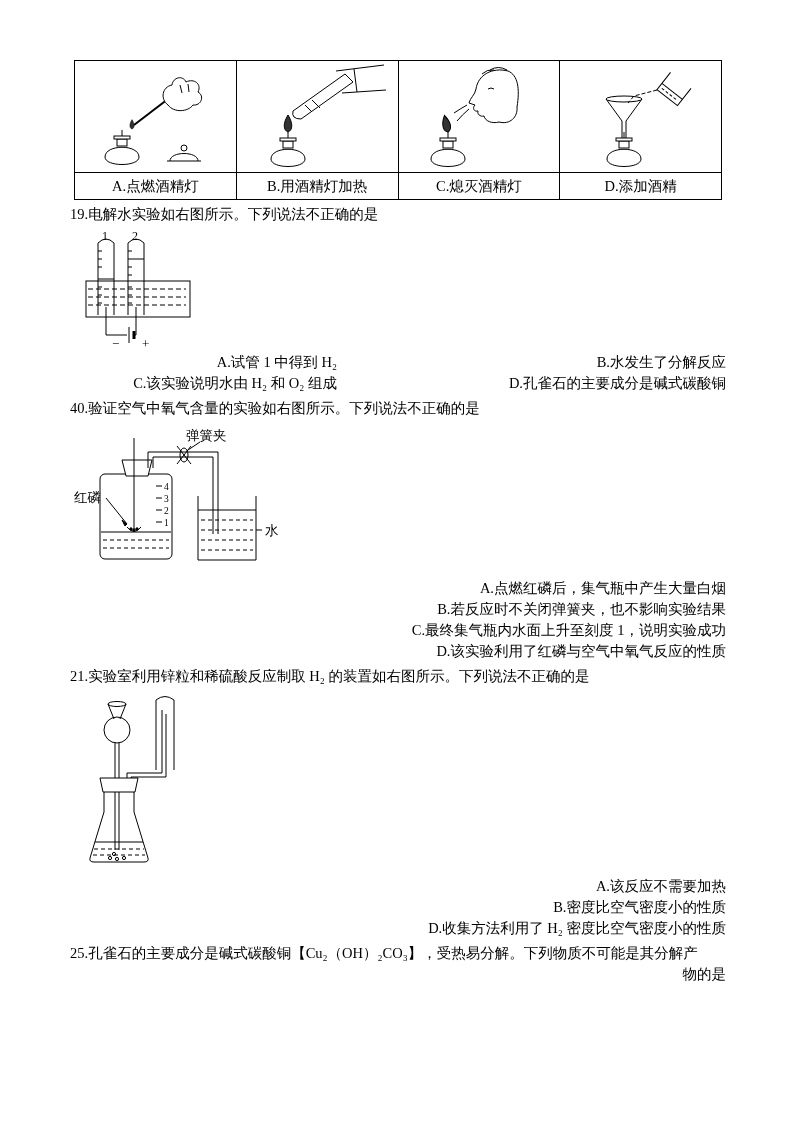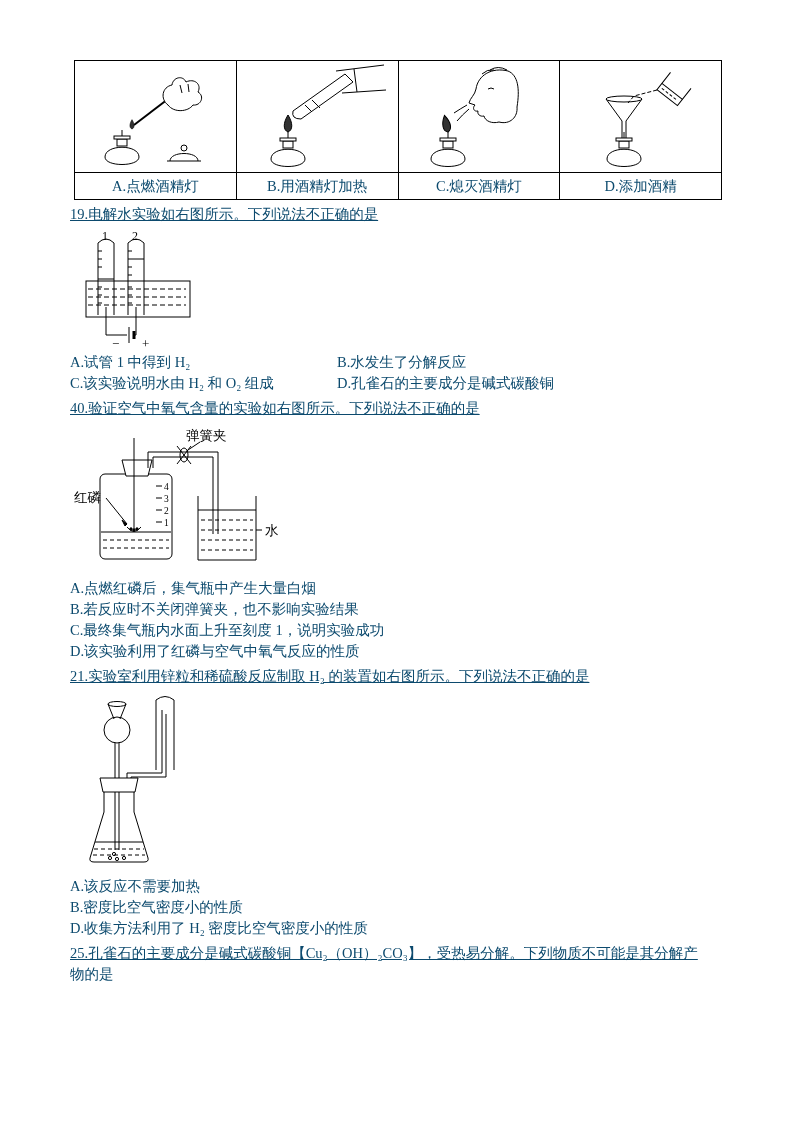--- a/index.html
+++ b/index.html
@@ -1,29 +1,29 @@
 <!DOCTYPE html>
 <html><head>
 <meta charset="utf-8">
 <style>
   * { margin:0; padding:0; box-sizing:border-box; }
   html,body { background:#ffffff; }
   .page {
     position:relative; width:794px; height:1123px; background:#fff;
     font-family:"Liberation Serif","DejaVu Serif",serif;
-    color:#0c4a6e; font-size:14.5px; overflow:hidden;
+    color:#000000; font-size:14.5px; overflow:hidden;
   }
   .content { position:absolute; left:70px; top:60px; width:656px; }
   table.lamp-table { border-collapse:collapse; table-layout:fixed; width:648px; margin-left:4px; }
   table.lamp-table td { border:1px solid #000; text-align:center; vertical-align:middle; padding:0; }
   tr.img-row td { height:112px; }
   tr.img-row svg { display:block; margin:0 auto; }
   tr.label-row td { height:27px; font-size:14.5px; }
-  .stem { line-height:21px; margin-top:4px; white-space:nowrap;text-decoration:underline; }
-  .opt-line { line-height:21px; white-space:nowrap; }
+  .stem { line-height:21px; margin-top:4px; white-space:nowrap; }
+  .opt-line { line-height:21px; white-space:nowrap;text-align:right; }
   .opts-grid { display:grid; grid-template-columns:267px auto; }
   .diagram { display:block; }
   .d19 { margin:4px 0 1px 14px; }
   .d20 { margin:5px 0 2px 0; }
   .d21 { margin:5px 0 2px 14px; }
   svg text { font-family:"Liberation Serif","DejaVu Serif",serif; fill:#000; }
   svg path, svg line, svg rect, svg circle, svg ellipse, svg polyline { vector-effect:none; }
 </style>
 </head>
 <body>

